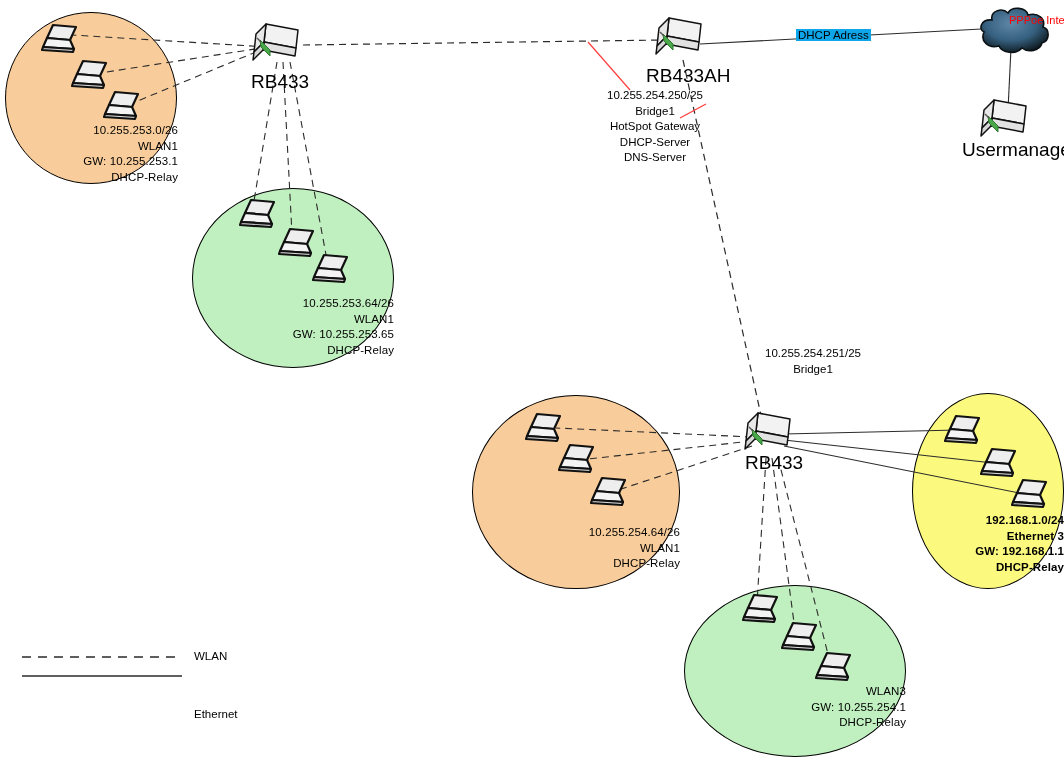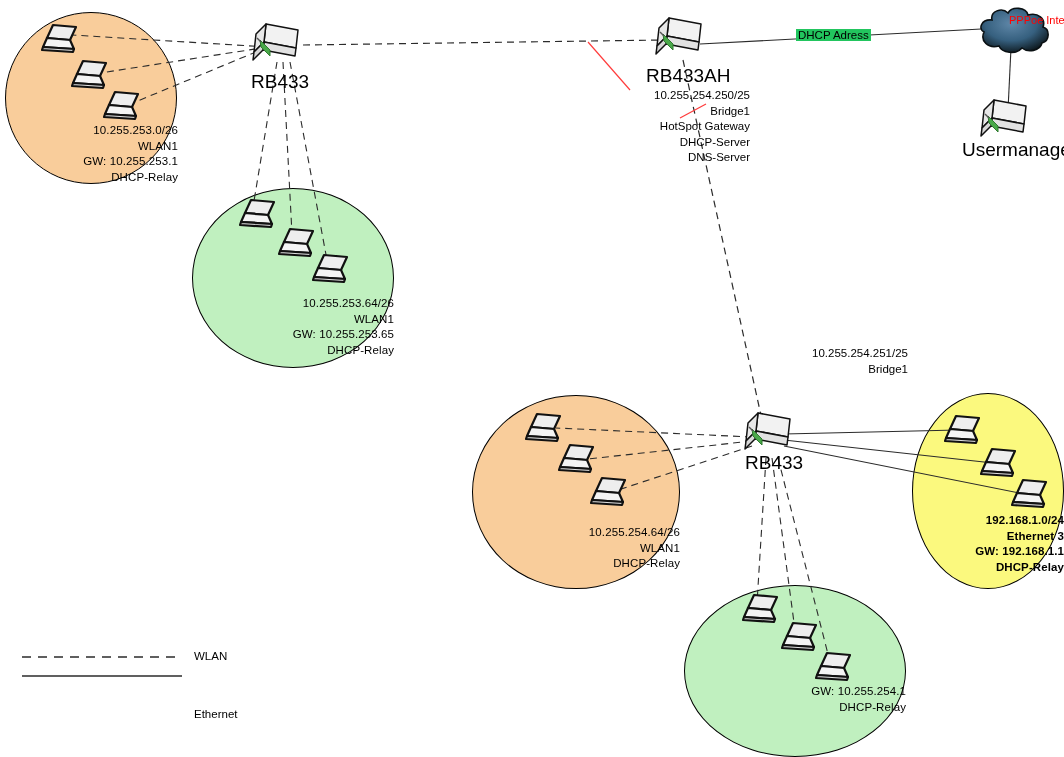--- a/index.html
+++ b/index.html
@@ -39,31 +39,31 @@
     letter-spacing: 0.1px;
   }
   .node-label {
     position: absolute;
     font-size: 19px;
     color: #000000;
     white-space: nowrap;
   }
   .annot {
     position: absolute;
-    text-align: right;
+    text-align: center;
     font-size: 11.5px;
     line-height: 15.5px;
     color: #000000;
     white-space: nowrap;
   }
   .wire-label {
     position: absolute;
     font-size: 11.5px;
     color: #000000;
-    background: #22c55e;
+    background: #0ea5e9;
     padding: 0 2px;
     white-space: nowrap;
   }
   .cloud-label {
     position: absolute;
     font-size: 11px;
     color: #ff0000;
     white-space: nowrap;
     margin-left: 21px;
   }
@@ -389,20 +389,21 @@
   </div>
 
   <div class="zone-label" style="left:912px; top:513px; width:152px;font-weight:bold;">
     <div>192.168.1.0/24</div>
     <div>Ethernet 3</div>
     <div>GW: 192.168.1.1</div>
     <div>DHCP-Relay</div>
   </div>
 
   <div class="zone-label" style="left:684px; top:684px; width:222px;">
+    <div>WLAN3</div>
     <div>GW: 10.255.254.1</div>
     <div>DHCP-Relay</div>
   </div>
 
   <div style="position:absolute; left:0; top:0;">
     <svg style="position:absolute; left:22px; top:650px;" width="180" height="32" xmlns="http://www.w3.org/2000/svg">
       <line x1="0" y1="7" x2="160" y2="7" stroke="#2b2b2b" stroke-width="1.6" stroke-dasharray="9,7"></line>
       <line x1="0" y1="26" x2="160" y2="26" stroke="#2b2b2b" stroke-width="1.4"></line>
     </svg>
     <div class="legend-label" style="left:194px; top:650px;">WLAN</div>

